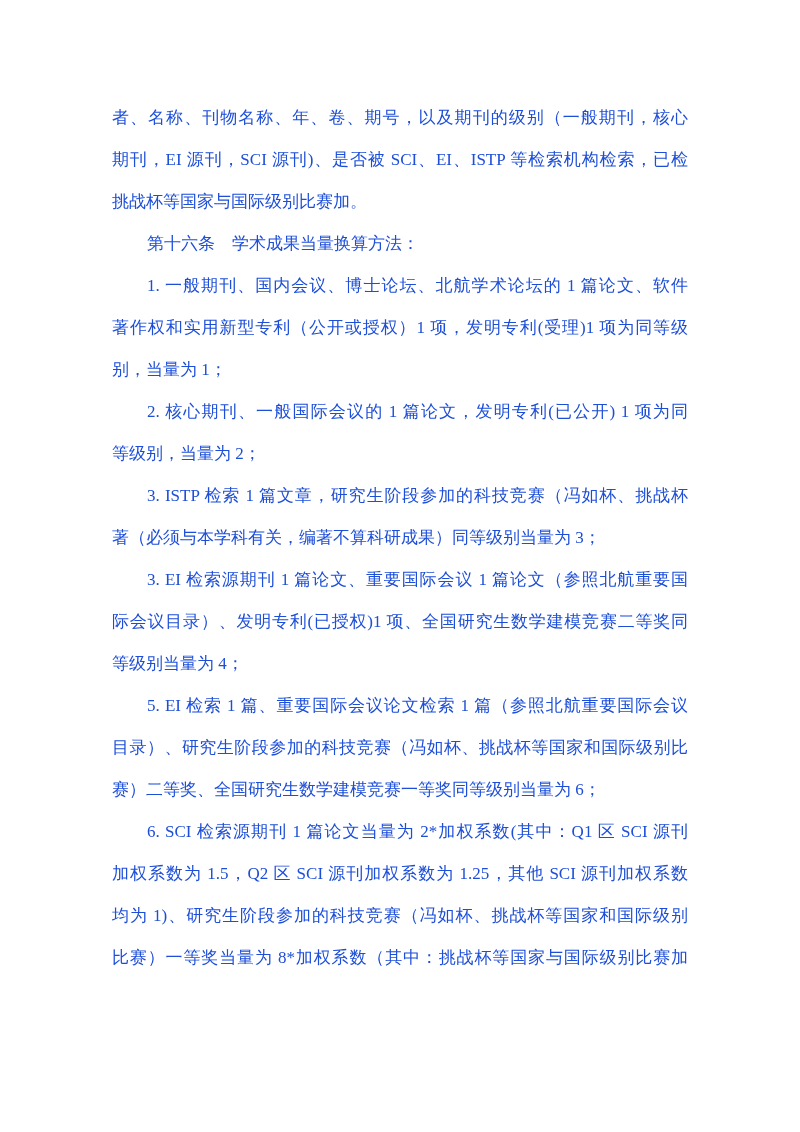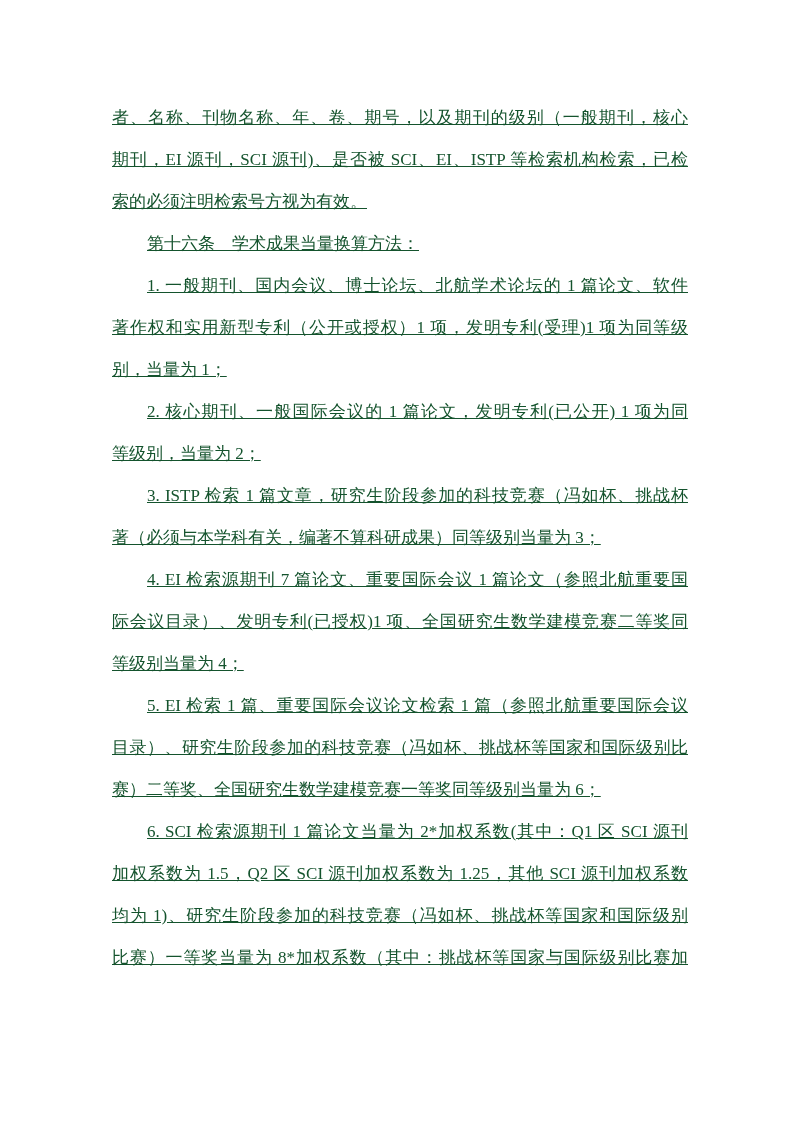--- a/index.html
+++ b/index.html
@@ -25,52 +25,51 @@
     .content {
       position: absolute;
       left: 112px;
       top: 97px;
       width: 576px;
     }
     .line {
       height: 42px;
       line-height: 42px;
       font-size: 17px;
-      color: #14532d;
+      color: #1d4ed8;
       text-align: justify;
       text-align-last: justify;
       overflow: hidden;
       white-space: normal;
-      text-decoration: underline;
     }
     .line.noj {
       text-align: left;
       text-align-last: left;
     }
     .line.ind {
       padding-left: 35px;
     }
   </style>
 </head>
 <body>
 
 <div class="page">
   <div class="content">
       <div class="line">者、名称、刊物名称、年、卷、期号，以及期刊的级别（一般期刊，核心</div>
       <div class="line">期刊，EI 源刊，SCI 源刊)、是否被 SCI、EI、ISTP 等检索机构检索，已检</div>
-      <div class="line noj">索的必须注明检索号方视为有效。</div>
+      <div class="line noj">挑战杯等国家与国际级别比赛加。</div>
       <div class="line ind noj">第十六条　学术成果当量换算方法：</div>
       <div class="line ind">1. 一般期刊、国内会议、博士论坛、北航学术论坛的 1 篇论文、软件</div>
       <div class="line">著作权和实用新型专利（公开或授权）1 项，发明专利(受理)1 项为同等级</div>
       <div class="line noj">别，当量为 1；</div>
       <div class="line ind">2. 核心期刊、一般国际会议的 1 篇论文，发明专利(已公开) 1 项为同</div>
       <div class="line noj">等级别，当量为 2；</div>
       <div class="line ind">3. ISTP 检索 1 篇文章，研究生阶段参加的科技竞赛（冯如杯、挑战杯</div>
       <div class="line noj">著（必须与本学科有关，编著不算科研成果）同等级别当量为 3；</div>
-      <div class="line ind">4. EI 检索源期刊 7 篇论文、重要国际会议 1 篇论文（参照北航重要国</div>
+      <div class="line ind">3. EI 检索源期刊 1 篇论文、重要国际会议 1 篇论文（参照北航重要国</div>
       <div class="line">际会议目录）、发明专利(已授权)1 项、全国研究生数学建模竞赛二等奖同</div>
       <div class="line noj">等级别当量为 4；</div>
       <div class="line ind">5. EI 检索 1 篇、重要国际会议论文检索 1 篇（参照北航重要国际会议</div>
       <div class="line">目录）、研究生阶段参加的科技竞赛（冯如杯、挑战杯等国家和国际级别比</div>
       <div class="line noj">赛）二等奖、全国研究生数学建模竞赛一等奖同等级别当量为 6；</div>
       <div class="line ind">6. SCI 检索源期刊 1 篇论文当量为 2*加权系数(其中：Q1 区 SCI 源刊</div>
       <div class="line">加权系数为 1.5，Q2 区 SCI 源刊加权系数为 1.25，其他 SCI 源刊加权系数</div>
       <div class="line">均为 1)、研究生阶段参加的科技竞赛（冯如杯、挑战杯等国家和国际级别</div>
       <div class="line">比赛）一等奖当量为 8*加权系数（其中：挑战杯等国家与国际级别比赛加</div>
     </div>

